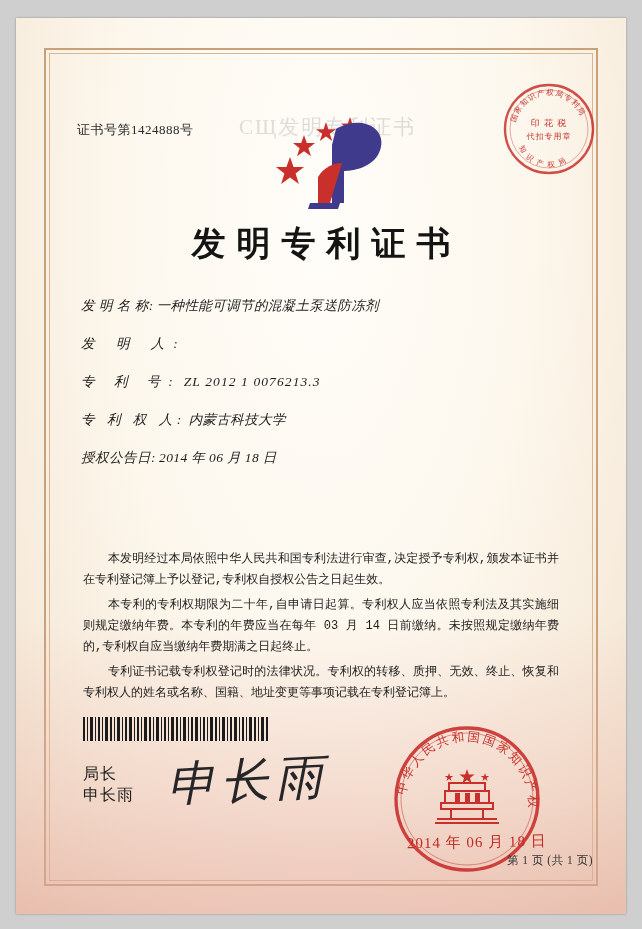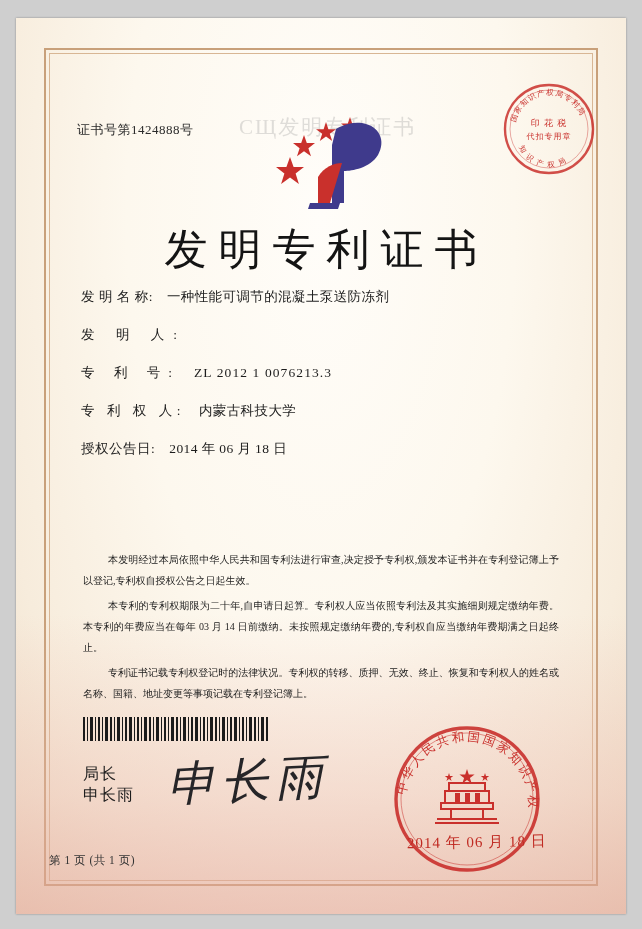--- a/index.html
+++ b/index.html
@@ -105,68 +105,70 @@
     width: 96px;
     height: 96px;
   }
 
   
   .main-title {
     position: absolute;
     left: 0; right: 0;
     top: 168px;
     text-align: center;
-    font-size: 43px;
-    font-weight: normal;
+    font-size: 34px;
+    font-weight: bold;
     letter-spacing: 11px;
     color: #141414;
     font-family: "Liberation Serif", serif;
     text-indent: 11px;
   }
 
   
   .fields {
     position: absolute;
     left: 32px;
-    top: 235px;
+    top: 244px;
     width: 480px;
+    font-style: italic;
   }
   .field-row {
     display: flex;
     align-items: baseline;
     margin-bottom: 20px;
     font-size: 13.5px;
     color: #1d1d1d;
   }
   .field-label {
     white-space: nowrap;
     letter-spacing: 0.5px;
   }
   .field-label.sp1 { letter-spacing: 4.5px; }
   .field-label.sp2 { letter-spacing: 9px; }
   .field-label.sp3 { letter-spacing: 8px; }
   .field-value {
-    margin-left: 14px;
+    margin-left: 3px;
     letter-spacing: 0.4px;
   }
   .field-value.mono {
     font-family: "Liberation Serif", serif;
     letter-spacing: 1.1px;
   }
 
   
   .body-text {
     position: absolute;
     left: 34px;
     top: 496px;
     width: 476px;
-    font-size: 10px;
+    font-size: 12px;
     line-height: 21px;
     color: #1d1d1d;
     text-align: justify;
+    font-family: Liberation Mono, monospace;
   }
   .body-text p {
     margin: 0 0 4px 0;
     text-indent: 25px;
   }
 
   
   .barcode {
     position: absolute;
     left: 34px;
@@ -215,21 +217,21 @@
     letter-spacing: 1px;
     font-family: "Liberation Serif", serif;
     transform: rotate(-1deg);
   }
 
   
   .page-footer {
     position: absolute;
     left: 0; right: 0;
     top: 800px;
-    text-align: left;
+    text-align: right;
     font-size: 11.5px;
     color: #333;
     letter-spacing: 0.5px;
   }
 </style>
 </head>
 <body>
 
 <div class="scan">
   <div class="paper">

